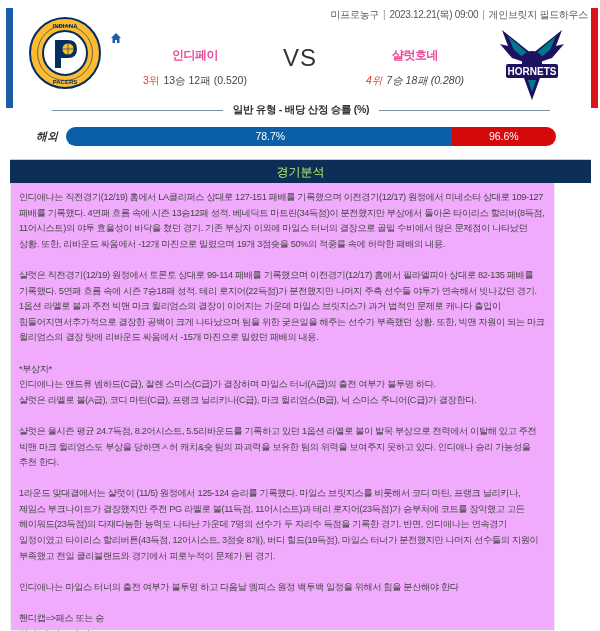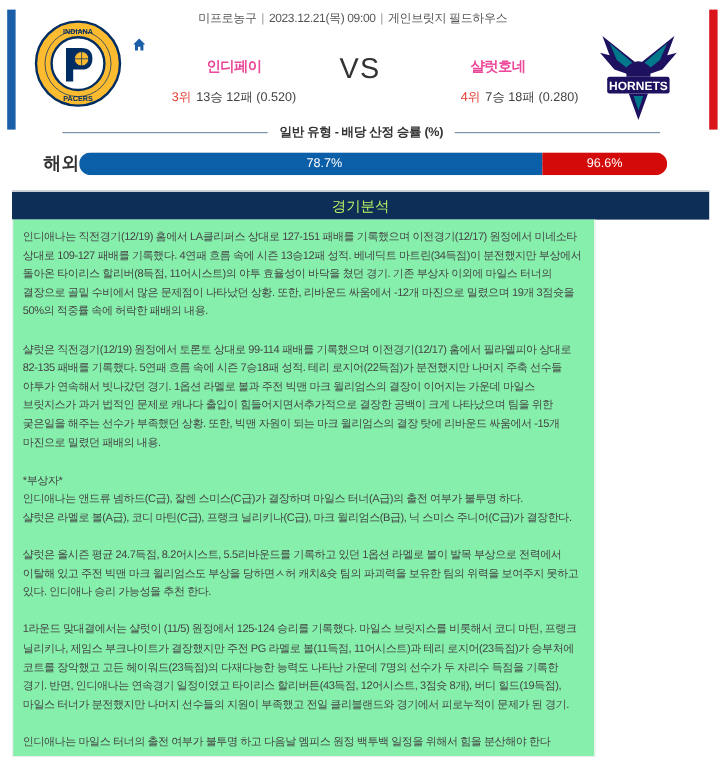--- a/index.html
+++ b/index.html
@@ -3,58 +3,58 @@
 <meta charset="utf-8">
 <style>
   * { box-sizing: border-box; margin: 0; padding: 0; }
   html, body { width: 600px; height: 631px; background: #ffffff; overflow: hidden; }
   body { font-family: "Liberation Sans", "DejaVu Sans", sans-serif; color: #333; position: relative; }
 
   .side-bar { position: absolute; top: 8px; width: 7px; height: 100px; }
   .side-bar.left { left: 6px; background: #1a5ea8; }
   .side-bar.right { right: 2px; background: #d9141b; }
 
-  .meta-line { position: absolute; top: 8px; left: 0; width: 588px; text-align: center; font-size: 10px; color: #555; letter-spacing: -0.3px; }
+  .meta-line { position: absolute; top: 8px; left: 0; width: 588px; text-align: right; font-size: 10px; color: #555; letter-spacing: -0.3px; }
   .meta-line .sep { color: #999; margin: 0 4px; }
 
   .logo { position: absolute; }
   .logo.home { left: 28px; top: 16px; width: 74px; height: 74px; }
   .logo.away { left: 496px; top: 24px; width: 72px; height: 80px; }
 
   .home-icon { position: absolute; left: 110px; top: 30px; width: 12px; height: 12px; }
 
   .team-name { position: absolute; top: 47px; font-size: 12px; font-weight: bold; color: #ec4899; text-align: center; width: 140px; letter-spacing: -0.5px; }
   .team-name.home { left: 125px; }
   .team-name.away { left: 345px; }
 
   .vs { position: absolute; left: 270px; top: 44px; font-size: 24px; color: #333; width: 60px; text-align: center; letter-spacing: 1px; }
 
   .record { position: absolute; top: 74px; font-size: 10.5px; color: #444; width: 200px; text-align: center; }
   .record.home { left: 95px; }
-  .record.away { left: 333px; }
+  .record.away { left: 315px; font-style: italic; }
   .record .rank { color: #e23a2f; margin-right: 4px; }
 
   .conf { position: absolute; top: 88px; font-size: 9.5px; color: #777; width: 200px; text-align: right; margin-top: 39px; }
   .conf.home { left: 95px; }
   .conf.away { left: 315px; }
 
   .section-title-row { position: absolute; top: 103px; left: 52px; width: 498px; height: 14px; display: flex; align-items: center; }
   .section-title-row .line { flex: 1; height: 1px; background: #7a8fa8; }
   .section-title-row .txt { padding: 0 10px; font-size: 10.5px; color: #333; font-weight: bold; letter-spacing: -0.3px; }
 
   .odds-row { position: absolute; top: 126px; left: 36px; width: 520px; height: 20px; display: flex; align-items: center; }
-  .odds-label { width: 30px; font-size: 15px; font-weight: bold; color: #333; }
+  .odds-label { width: 30px; font-size: 11px; font-weight: bold; color: #333; font-style: italic; }
   .odds-bar { flex: 1; height: 19px; display: flex; border-radius: 10px; overflow: hidden; margin-left: 0px; }
   .odds-seg { height: 100%; display: flex; align-items: center; justify-content: center; color: #fff; font-size: 10.5px; }
   .odds-seg.home { background: #0b5ea8; padding-left: 23px; }
   .odds-seg.away { background: #d40a0a; }
 
   .analysis-header { position: absolute; top: 159px; left: 10px; width: 581px; height: 24px; background: #0d2f57; color: #bef264; font-size: 12px; text-align: center; line-height: 24px; border-top: 1px solid #c8cdd4; }
 
-  .analysis-body { position: absolute; top: 183px; left: 10px; width: 486px; height: 448px; border: 1px solid #eeeeee; border-top: none; background: #86efac; padding: 7px 8px 0 8px; }
+  .analysis-body { position: absolute; top: 183px; left: 10px; width: 545px; height: 448px; border: 1px solid #eeeeee; border-top: none; background: #f0abfc; padding: 7px 8px 0 8px; }
   .para { font-size: 9.2px; line-height: 15.6px; color: #444; letter-spacing: -0.35px; word-break: keep-all; }
   .para.gap { margin-top: 15.6px; }
   .line-item { display: block; }
 </style>
 </head>
 <body>
 
 <div class="side-bar left"></div>
 <div class="side-bar right"></div>
 

